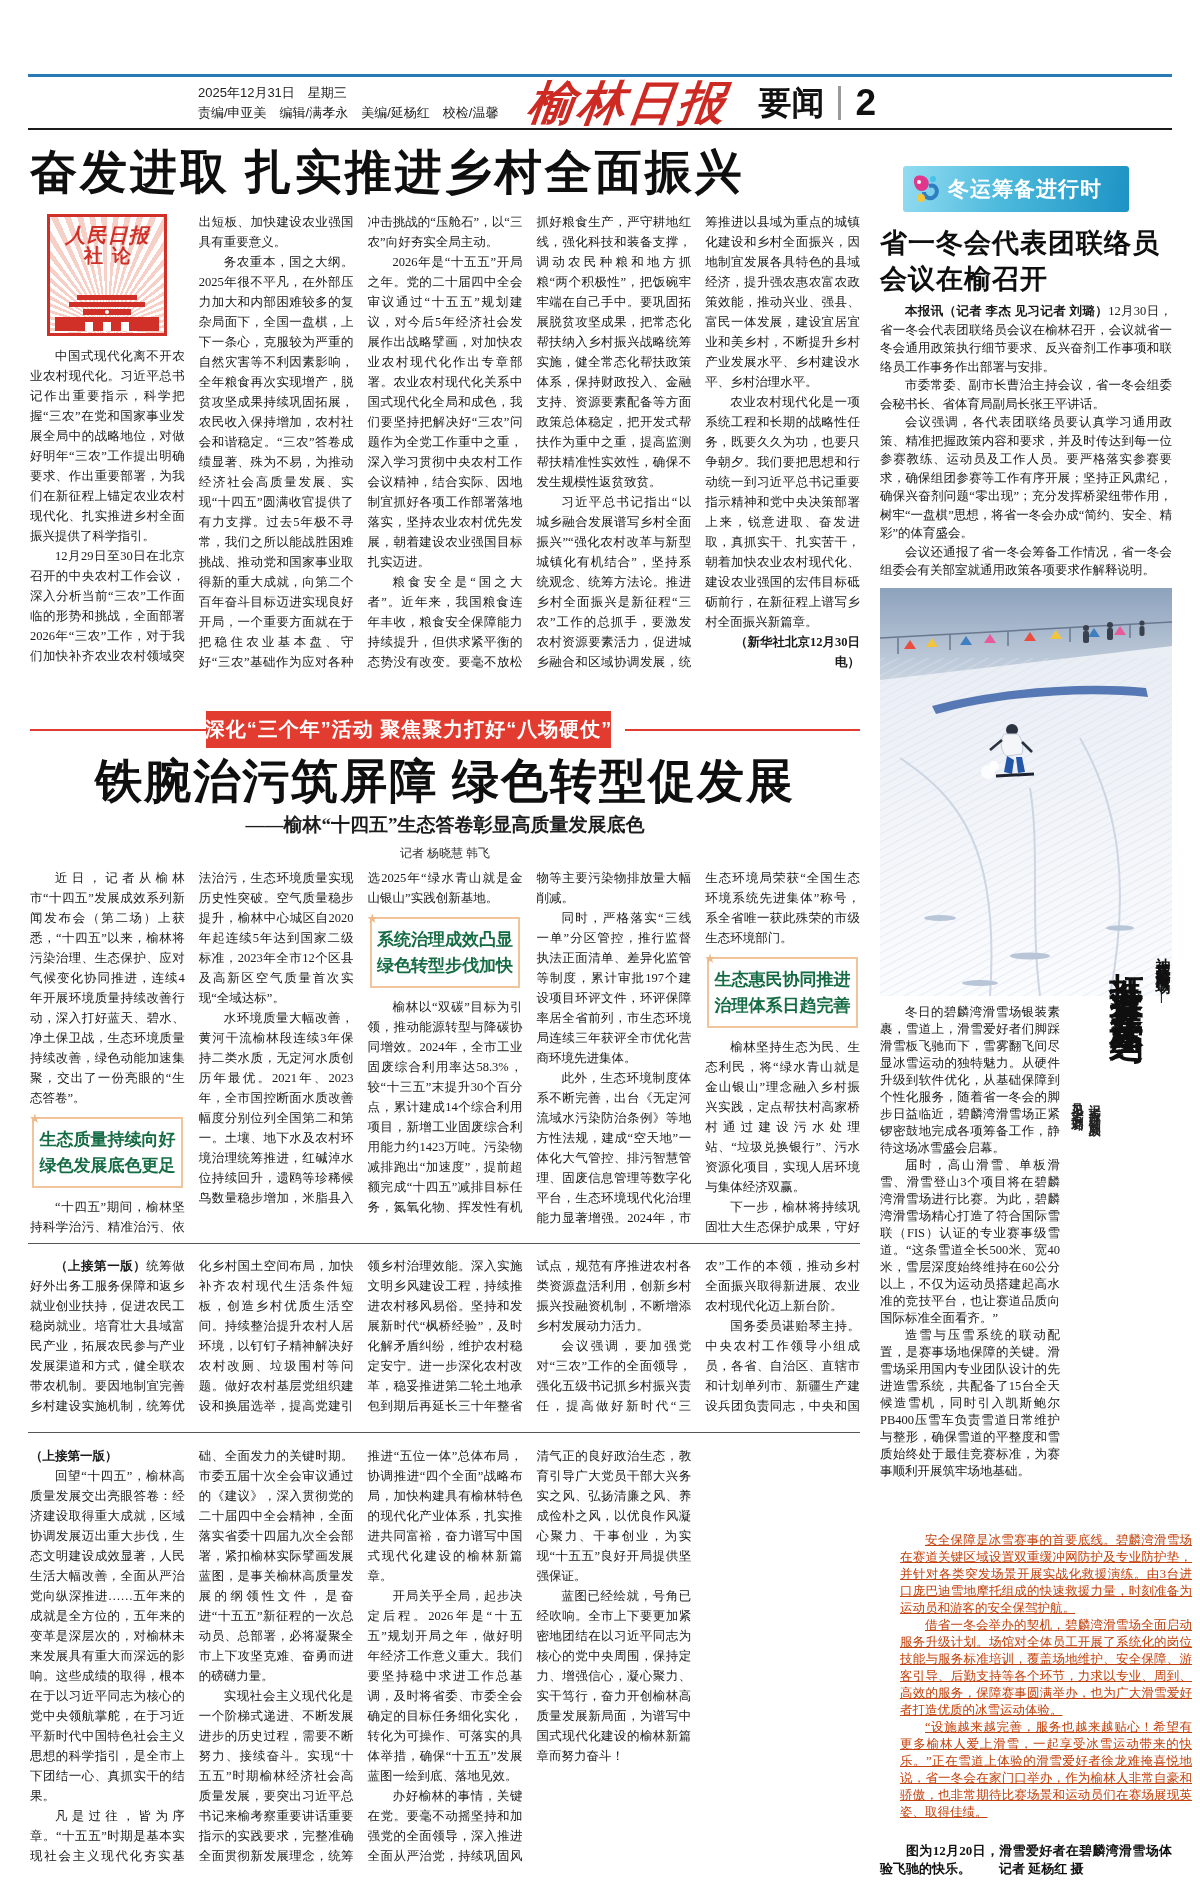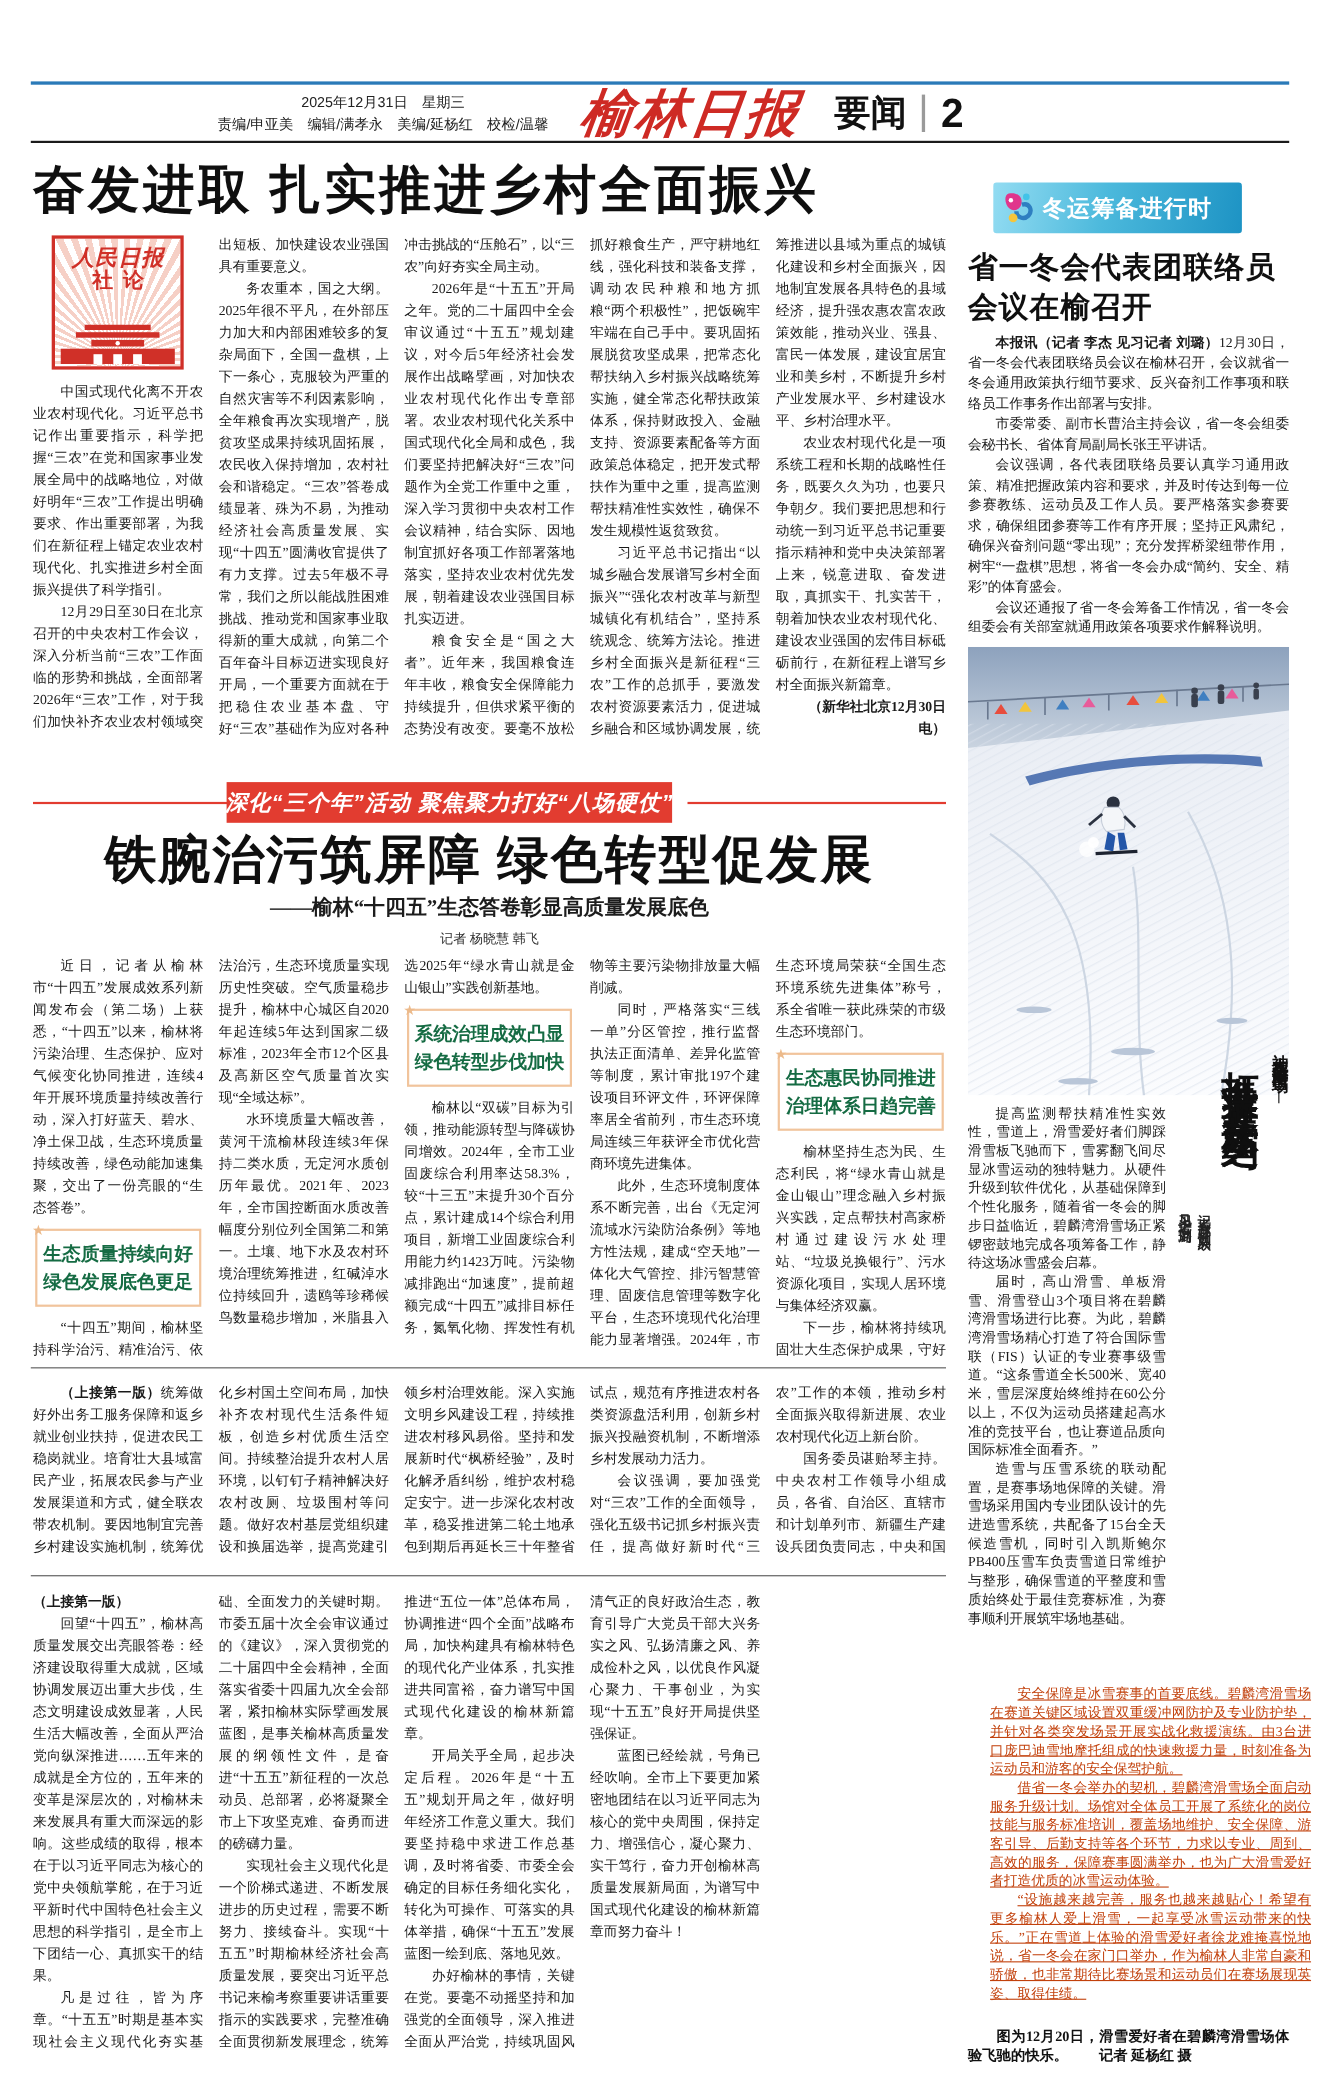--- a/index.html
+++ b/index.html
@@ -1,21 +1,21 @@
 <!DOCTYPE html>
 <html><head>
 <meta charset="utf-8">
 <style>
   html,body{margin:0;padding:0;background:#9a9a9a;}
   .page{position:relative;width:1200px;height:1903px;background:#ffffff;margin:0 auto;
         font-family:"Liberation Serif",serif;color:#1a1a1a;overflow:hidden;}
   
   .rule-blue{position:absolute;left:28px;top:74px;width:1144px;height:3px;background:#2a7ab8;}
   .hdr{position:absolute;left:30px;top:80px;width:1140px;height:46px;display:flex;align-items:center;}
-  .hdr-info{margin-left:168px;text-align:center;font-size:13px;line-height:1.55;color:#222;
+  .hdr-info{margin-left:168px;text-align:left;font-size:13px;line-height:1.55;color:#222;
             font-family:"Liberation Sans",sans-serif;}
   .masthead{color:#ce2a24;font-size:47px;font-weight:900;margin-left:30px;font-style:italic;
             transform:skewX(-7deg);letter-spacing:3px;white-space:nowrap;}
   .sec{display:flex;align-items:center;margin-left:30px;font-family:"Liberation Sans",sans-serif;}
   .sec-label{font-size:33px;font-weight:900;color:#111;}
   .sec-div{width:3px;height:34px;background:#9a9a9a;margin:0 14px;}
   .sec-num{font-size:37px;font-weight:900;color:#111;}
   .rule-dark{position:absolute;left:28px;top:128px;width:1144px;height:2px;background:#1b1b1b;}
   
   .lead-headline{position:absolute;left:30px;top:141px;width:830px;text-align:left;
@@ -63,21 +63,21 @@
   .ski-caption{position:absolute;left:880px;top:1842px;width:292px;font-size:13px;line-height:18px;
                font-weight:bold;text-align:justify;color:#111;}
   .ski-caption p{margin:0;text-indent:2em;}
   .ski-caption strong{margin-left:28px;white-space:nowrap;}
   
   .banner-line{position:absolute;top:729px;height:2px;background:#e23c30;}
   .bl-l{left:30px;width:186px;}
   .bl-r{left:625px;width:235px;}
   .banner{position:absolute;left:206px;top:711px;width:405px;height:37px;background:#e23c30;color:#fff;
           font-size:20px;font-weight:bold;font-family:"Liberation Sans",sans-serif;display:flex;
-          align-items:center;justify-content:center;letter-spacing:1px;white-space:nowrap;font-style:italic;}
+          align-items:center;justify-content:center;letter-spacing:1px;white-space:nowrap;}
   .green-headline{position:absolute;left:30px;top:750px;width:830px;text-align:center;font-size:47px;
                   font-weight:900;color:#0f0f0f;letter-spacing:2px;white-space:nowrap;}
   .green-sub{position:absolute;left:30px;top:812px;width:830px;text-align:center;font-size:19px;
              font-weight:bold;color:#1c1c1c;}
   .green-byline{position:absolute;left:30px;top:845px;width:830px;text-align:center;font-size:12px;color:#333;}
   .green-body{position:absolute;left:30px;top:868px;width:830px;height:372px;column-count:5;column-gap:14px;
               column-fill:auto;font-size:12.5px;line-height:20px;text-align:justify;color:#191919;overflow:hidden;}
   .green-body p{margin:0;text-indent:2em;}
   .subhead{break-inside:avoid;border:2px solid #f1c49c;margin:9px 2px;padding:8px 2px;text-align:center;
            font-size:17px;font-weight:900;color:#156b43;line-height:1.5;
@@ -235,21 +235,21 @@
         <ellipse cx="60" cy="330" rx="16" ry="3"></ellipse>
           <ellipse cx="150" cy="368" rx="20" ry="3.4"></ellipse>
         <ellipse cx="240" cy="340" rx="14" ry="2.8"></ellipse>
           <ellipse cx="100" cy="395" rx="18" ry="3"></ellipse>
       </g>
     </svg>
   </div>
 
   <div class="ski-lower">
     <div class="ski-introcol">
-      <p>提高监测帮扶精准性实效性，雪道上，滑雪爱好者们脚踩滑雪板飞驰而下，雪雾翻飞间尽显冰雪运动的独特魅力。从硬件升级到软件优化，从基础保障到个性化服务，随着省一冬会的脚步日益临近，碧麟湾滑雪场正紧锣密鼓地完成各项筹备工作，静待这场冰雪盛会启幕。</p>
+      <p>冬日的碧麟湾滑雪场银装素裹，雪道上，滑雪爱好者们脚踩滑雪板飞驰而下，雪雾翻飞间尽显冰雪运动的独特魅力。从硬件升级到软件优化，从基础保障到个性化服务，随着省一冬会的脚步日益临近，碧麟湾滑雪场正紧锣密鼓地完成各项筹备工作，静待这场冰雪盛会启幕。</p>
       <p>届时，高山滑雪、单板滑雪、滑雪登山3个项目将在碧麟湾滑雪场进行比赛。为此，碧麟湾滑雪场精心打造了符合国际雪联（FIS）认证的专业赛事级雪道。“这条雪道全长500米、宽40米，雪层深度始终维持在60公分以上，不仅为运动员搭建起高水准的竞技平台，也让赛道品质向国际标准全面看齐。”</p>
       <p>造雪与压雪系统的联动配置，是赛事场地保障的关键。滑雪场采用国内专业团队设计的先进造雪系统，共配备了15台全天候造雪机，同时引入凯斯鲍尔PB400压雪车负责雪道日常维护与整形，确保雪道的平整度和雪质始终处于最佳竞赛标准，为赛事顺利开展筑牢场地基础。</p>
     </div>
     <div class="vert-head">
       <div class="vk">神木碧麟湾滑雪场——</div>
       <div class="vt">打造专业赛道 共赴冰雪之约</div>
       <div class="vb-wrap">
         <div>记者 赵娜 刘昊欣</div>
         <div>见习记者 刘璐</div>
       </div>

